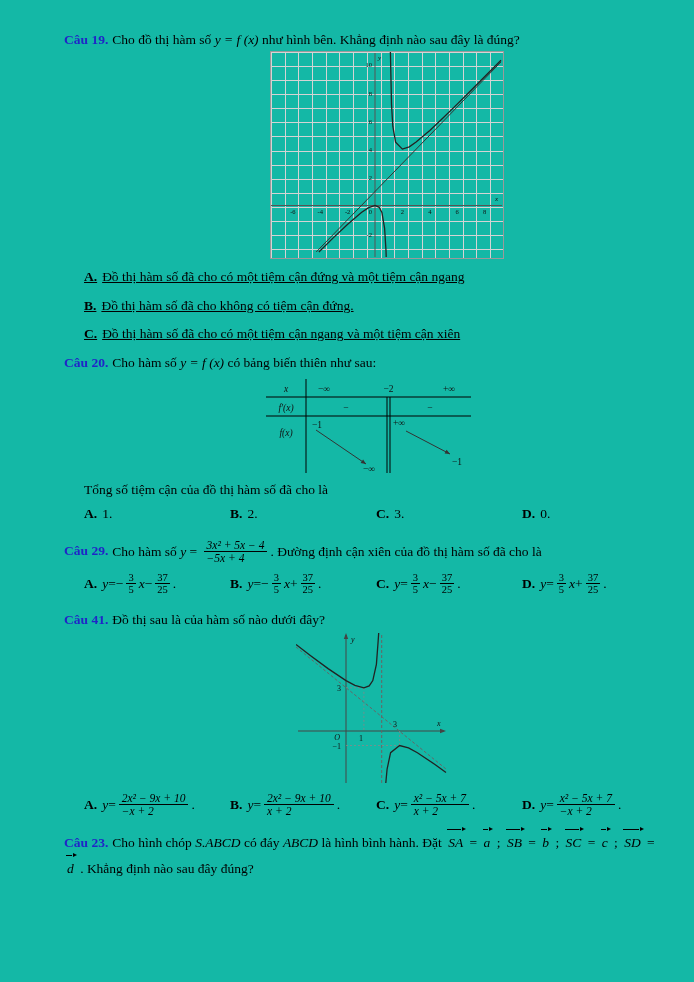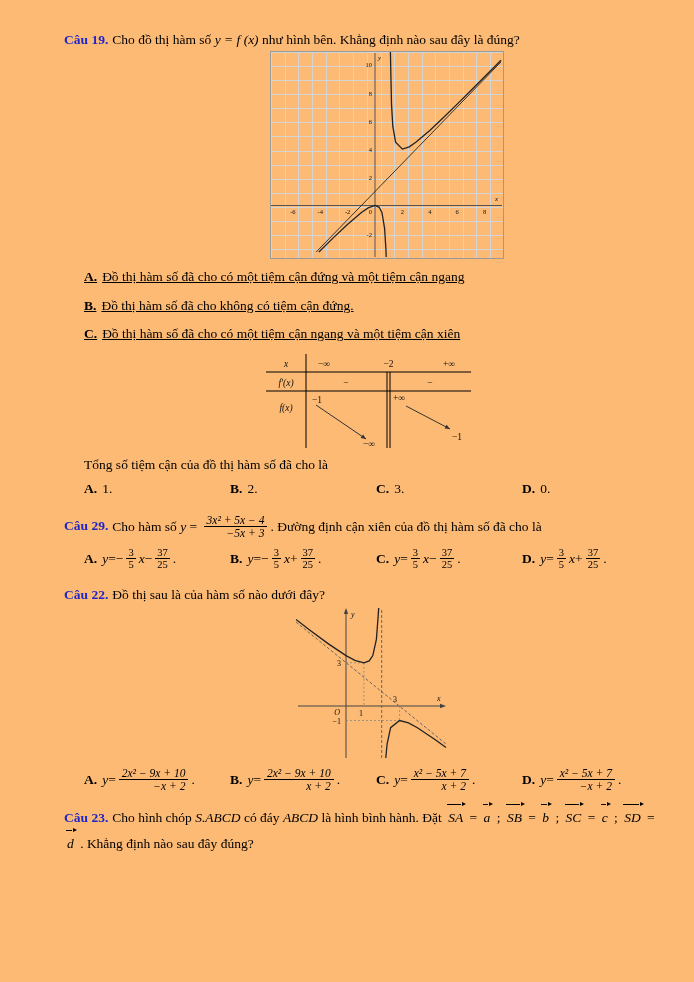--- a/index.html
+++ b/index.html
@@ -1,35 +1,35 @@
 <!DOCTYPE html>
 <html><head>
 <meta charset="utf-8">
 <style>
   html,body{margin:0;padding:0;background:#ffffff;}
   .page{
     position:relative;
     width:694px;height:982px;
-    background:#fdba74;
+    background:#14b8a6;
     box-sizing:border-box;
     padding:30px 26px 10px 64px;
     font-family:"Liberation Serif",serif;
     font-size:13.5px;color:#000;
     overflow:hidden;
   }
   .qlabel{color:#2025c8;font-weight:bold;margin-right:4px;}
   .it{font-style:italic;}
   .qline{line-height:19px;}
   .opt{margin:0 0 9.5px 20px;line-height:19px;text-decoration:underline;}
   .olet{font-weight:bold;margin-right:5px;}
   .optrow{display:flex;margin-left:20px;align-items:center;}
   .optrow .cell{width:25%;display:flex;align-items:center;white-space:nowrap;}
   .subline{margin:8px 0 8px 20px;}
   
-  .frac{display:inline-block;vertical-align:middle;text-align:right;line-height:1.05;margin:0 3px;position:relative;top:-1px;}
+  .frac{display:inline-block;vertical-align:middle;text-align:left;line-height:1.05;margin:0 3px;position:relative;top:-1px;}
   .frac .num{display:block;padding:0 3px;font-size:11.5px;font-style:italic;}
   .frac .den{display:block;border-top:1px solid #000;padding:0 3px;font-size:11.5px;font-style:italic;}
   .frac.small .num,.frac.small .den{font-size:10.5px;font-style:normal;padding:0 2px;}
   
   .vec{position:relative;font-style:italic;margin:0 2px;padding:0 1px;display:inline-block;}
   .vec::before{content:"";position:absolute;left:0;right:3px;top:-1px;border-top:1px solid #000;}
   .vec::after{content:"";position:absolute;right:-2px;top:-3px;width:0;height:0;
     border-left:4px solid #000;border-top:2px solid transparent;border-bottom:2px solid transparent;}
   
   .fig19{
@@ -90,20 +90,23 @@
   <div class="opt">
     <b class="olet">A.</b><span>Đồ thị hàm số đã cho có một tiệm cận đứng và một tiệm cận ngang</span>
   </div>
   <div class="opt">
     <b class="olet">B.</b><span>Đồ thị hàm số đã cho không có tiệm cận đứng.</span>
   </div>
   <div class="opt">
     <b class="olet">C.</b><span>Đồ thị hàm số đã cho có một tiệm cận ngang và một tiệm cận xiên</span>
   </div>
 
+  <div class="qline mt4">
+    <b class="qlabel">Câu 20.</b><span>Cho hàm số </span><span class="it">y = f (x)</span><span> có bảng biến thiên như sau:</span>
+  </div>
 
   <div class="fig20">
     <svg width="205" height="96" viewBox="0 0 205 96">
       <line x1="40" y1="1" x2="40" y2="95" stroke="#000" stroke-width="1"></line>
       <line x1="0" y1="19" x2="205" y2="19" stroke="#000" stroke-width="1"></line>
       <line x1="0" y1="38" x2="205" y2="38" stroke="#000" stroke-width="1"></line>
       <line x1="121" y1="19" x2="121" y2="95" stroke="#000" stroke-width="1"></line>
       <line x1="124" y1="19" x2="124" y2="95" stroke="#000" stroke-width="1"></line>
       <text x="20" y="14" font-size="9.5" font-style="italic" text-anchor="middle">x</text>
       <text x="58" y="14" font-size="9.5" text-anchor="middle">−∞</text>
@@ -141,21 +144,21 @@
         <b class="olet">C.</b>
         <span>3.</span>
       </div>
     <div class="cell">
         <b class="olet">D.</b>
         <span>0.</span>
       </div>
   </div>
 
   <div class="qline mt18">
-    <b class="qlabel">Câu 29.</b><span>Cho hàm số </span><span class="it">y</span><span> = </span><span class="frac"><span class="num">3x² + 5x − 4</span><span class="den">−5x + 3</span></span><span>. Đường định cận xiên của đồ thị hàm số đã cho là</span>
+    <b class="qlabel">Câu 29.</b><span>Cho hàm số </span><span class="it">y</span><span> = </span><span class="frac"><span class="num">3x² + 5x − 4</span><span class="den">−5x + 4</span></span><span>. Đường định cận xiên của đồ thị hàm số đã cho là</span>
   </div>
 
   <div class="optrow mt8">
     <div class="cell">
       <b class="olet">A.</b>
         <span class="it">y</span>
         <span> = </span>
         <span>−</span>
         <span class="frac small">
           <span class="num">3</span>
@@ -216,21 +219,21 @@
         <span> + </span>
         <span class="frac small">
           <span class="num">37</span>
           <span class="den">25</span>
         </span>
         <span>.</span>
     </div>
   </div>
 
   <div class="qline mt14">
-    <b class="qlabel">Câu 22.</b><span>Đồ thị sau là của hàm số nào dưới đây?</span>
+    <b class="qlabel">Câu 41.</b><span>Đồ thị sau là của hàm số nào dưới đây?</span>
   </div>
 
   <div class="fig22">
     <svg width="152" height="152" viewBox="0 0 152 152">
 
       <line x1="50" y1="2" x2="50" y2="150" stroke="#444" stroke-width="1"></line>
       <line x1="2" y1="98" x2="148" y2="98" stroke="#444" stroke-width="1"></line>
       <polygon points="50,0 47.8,6 52.2,6" fill="#444"></polygon>
       <polygon points="150,98 144,95.8 144,100.2" fill="#444"></polygon>
 

